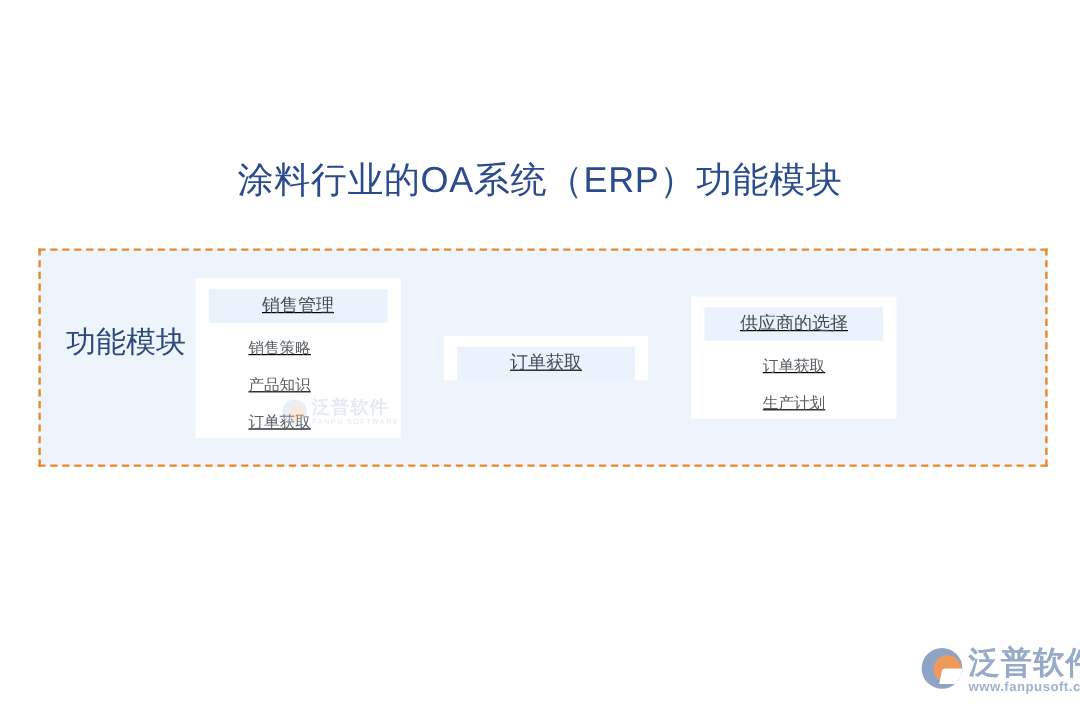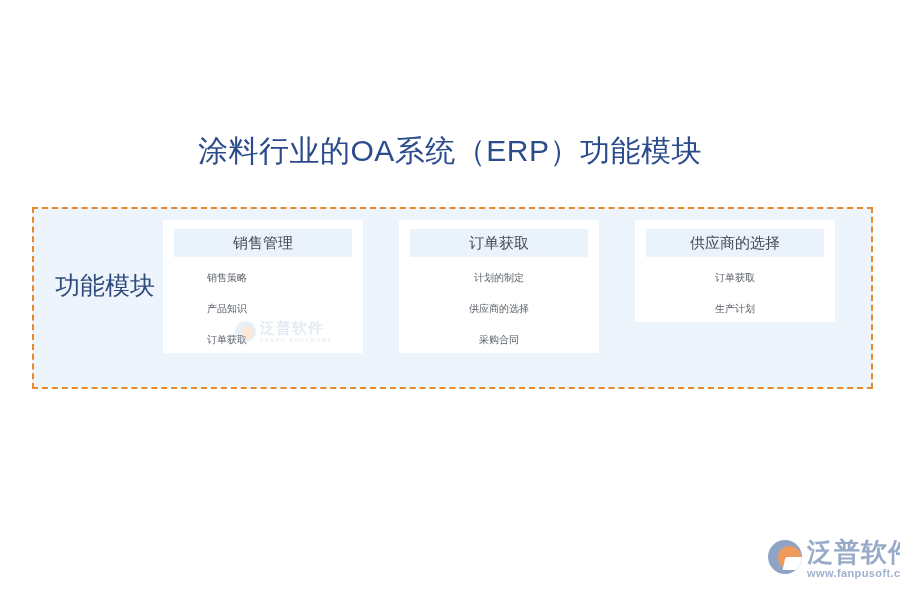--- a/index.html
+++ b/index.html
@@ -53,26 +53,27 @@
     color: #2e4a7d;
     font-weight: 400;
     white-space: nowrap;
   }
 
   
   .columns {
     position: absolute;
     left: 129px;
     top: 11px;
-    width: 672px;
+    width: 584px;
     height: 156px;
     display: flex;
     flex-direction: row;
-    align-items: flex-start;
+    align-items: center;
     gap: 36px;
+    text-decoration: underline;
   }
 
   .module-card {
     flex: 1 1 0;
     background: #ffffff;
     position: relative;
     padding-top: 9px;
     box-sizing: border-box;
   }
 
@@ -91,21 +92,21 @@
   .module-items {
     margin-top: 7px;
     display: flex;
     flex-direction: column;
     gap: 4px;
   }
 
   .module-item {
     height: 27px;
     line-height: 27px;
-    font-size: 10px;
+    font-size: 13px;
     color: #5a6067;
     text-align: center;
     white-space: nowrap;
   }
 
   
   .module-card.align-left .module-item {
     text-align: left;
     padding-left: 44px;
   }
@@ -243,25 +244,20 @@
         <span class="wm-mark"></span>
         <span class="wm-text">
           <span class="wm-cn">泛普软件</span>
           <span class="wm-en">FANPU SOFTWARE</span>
         </span>
       </div>
     </div>
 
     <div class="module-card">
       <div class="module-header">订单获取</div>
-      <div class="module-items">
-        <div class="module-item">计划的制定</div>
-        <div class="module-item">供应商的选择</div>
-        <div class="module-item">采购合同</div>
-      </div>
     </div>
 
     <div class="module-card">
       <div class="module-header">供应商的选择</div>
       <div class="module-items">
         <div class="module-item">订单获取</div>
         <div class="module-item">生产计划</div>
       </div>
     </div>
 

